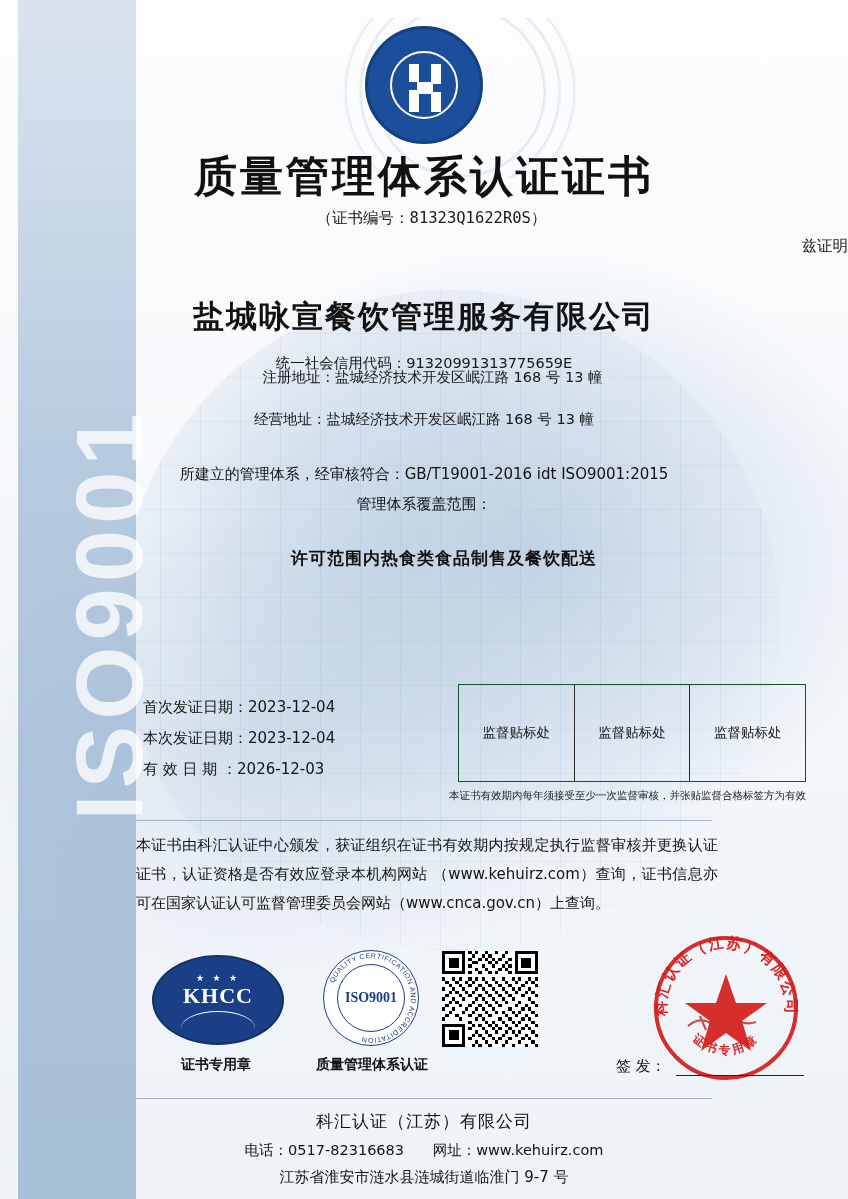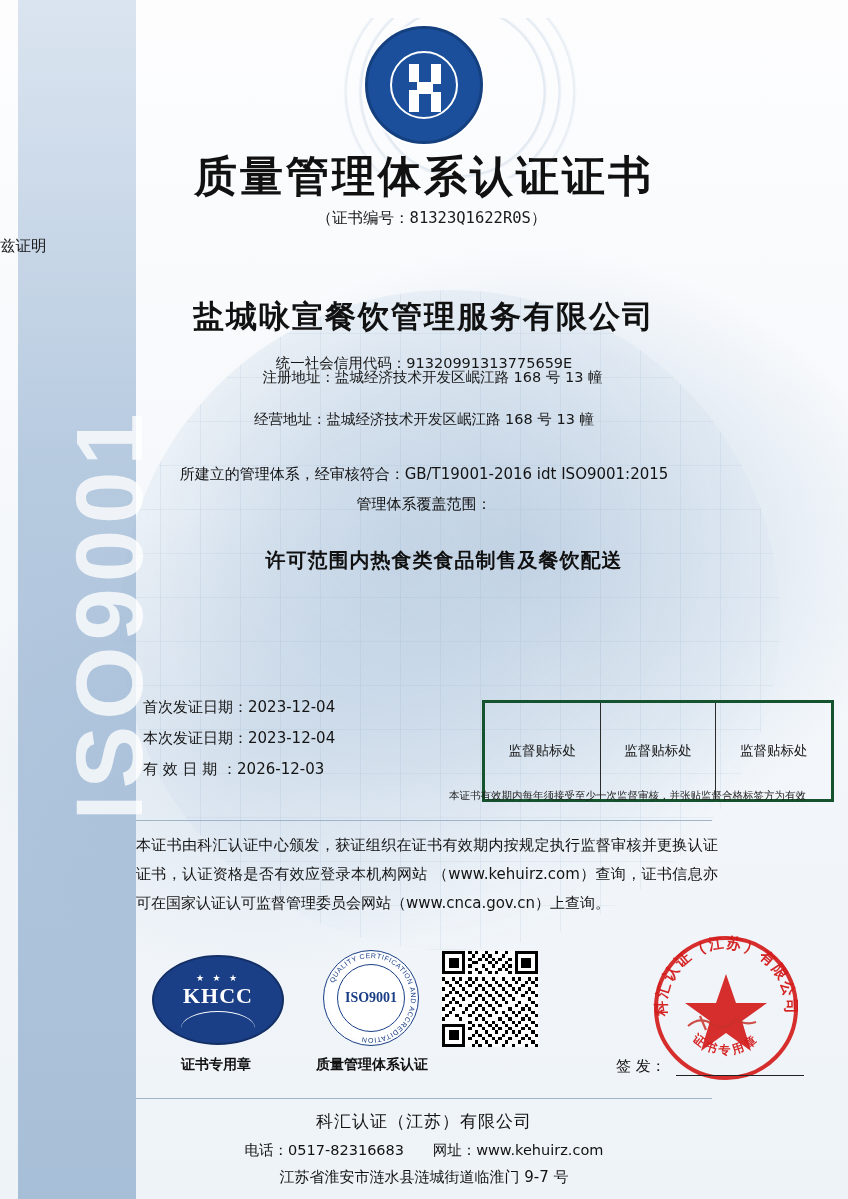--- a/index.html
+++ b/index.html
@@ -122,21 +122,21 @@
     text-align: center;
     font-family: "DejaVu Sans Mono", monospace;
     font-size: 15.5px;
     color: #1a1a1a;
     padding-left: 15px;
   }
   .hereby {
     position: absolute;
     left: 0; right: 0;
     top: 236px;
-    text-align: left;
+    text-align: right;
     font-family: "DejaVu Sans", sans-serif;
     font-size: 15.5px;
     color: #1a1a1a;
   }
   .company {
     position: absolute;
     left: 0; right: 0;
     top: 296px;
     text-align: center;
     font-family: "DejaVu Sans", sans-serif;
@@ -174,21 +174,21 @@
     font-family: Liberation Mono, monospace;
     font-size: 15px;
     color: #121212;
   }
   .scope-value {
     position: absolute;
     left: 0; right: 0;
     top: 547px;
     text-align: center;
     font-family: "DejaVu Sans", sans-serif;
-    font-size: 20px;
+    font-size: 17px;
     font-weight: 700;
     letter-spacing: 1px;
     color: #111111;
     margin-left: 40px;
   }
 
   
   .dates {
     position: absolute;
     left: 143px;
@@ -196,27 +196,26 @@
     font-family: "DejaVu Sans", sans-serif;
     font-size: 15px;
     color: #141414;
     line-height: 31px;
   }
   .dates .d-row { white-space: nowrap; }
 
   
   .surv-table {
     position: absolute;
-    left: 482px;
+    left: 458px;
     top: 684px;
     width: 346px;
     height: 96px;
-    border: 3px solid #14532d;
+    border: 1px solid #14532d;
     display: flex;
-    margin-top: 16px;
   }
   .surv-cell {
     flex: 1 1 0;
     display: flex;
     align-items: center;
     justify-content: center;
     font-family: "DejaVu Sans", sans-serif;
     font-size: 13.5px;
     color: #151515;
   }

